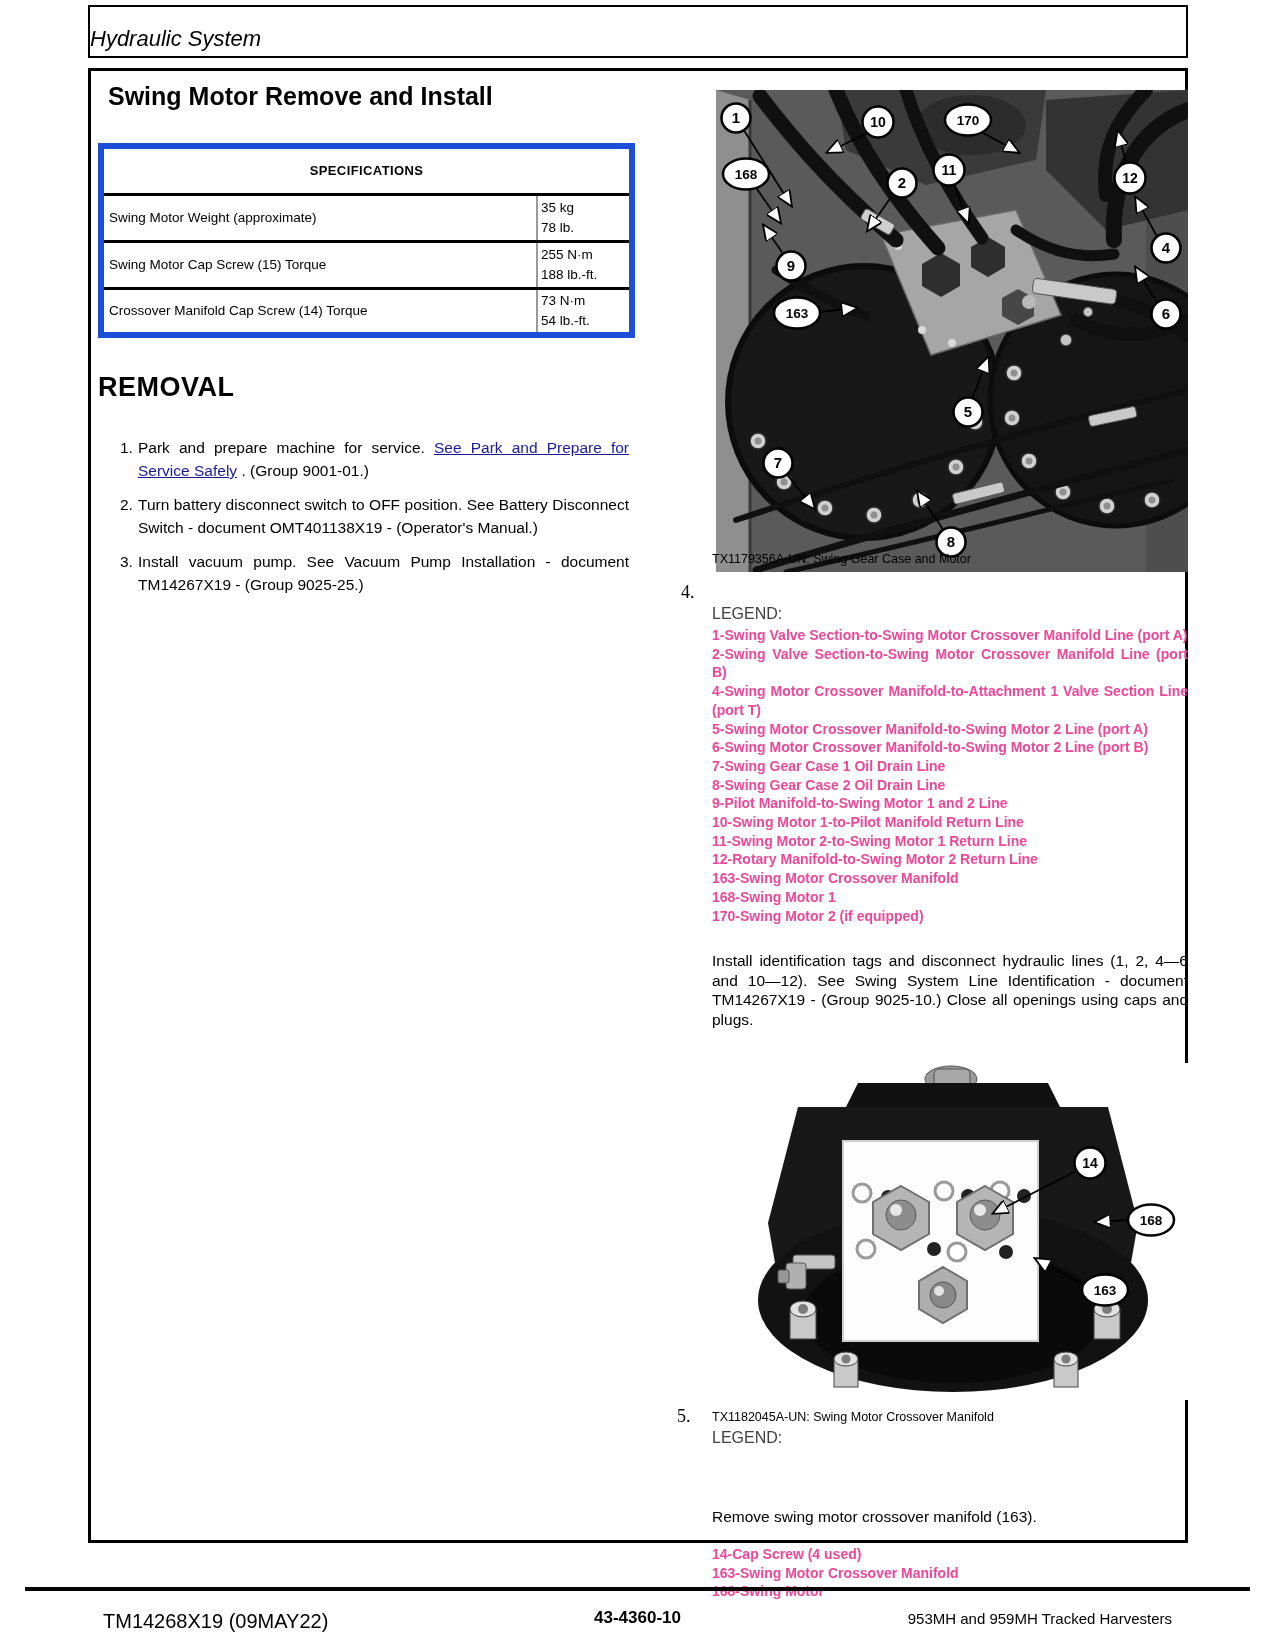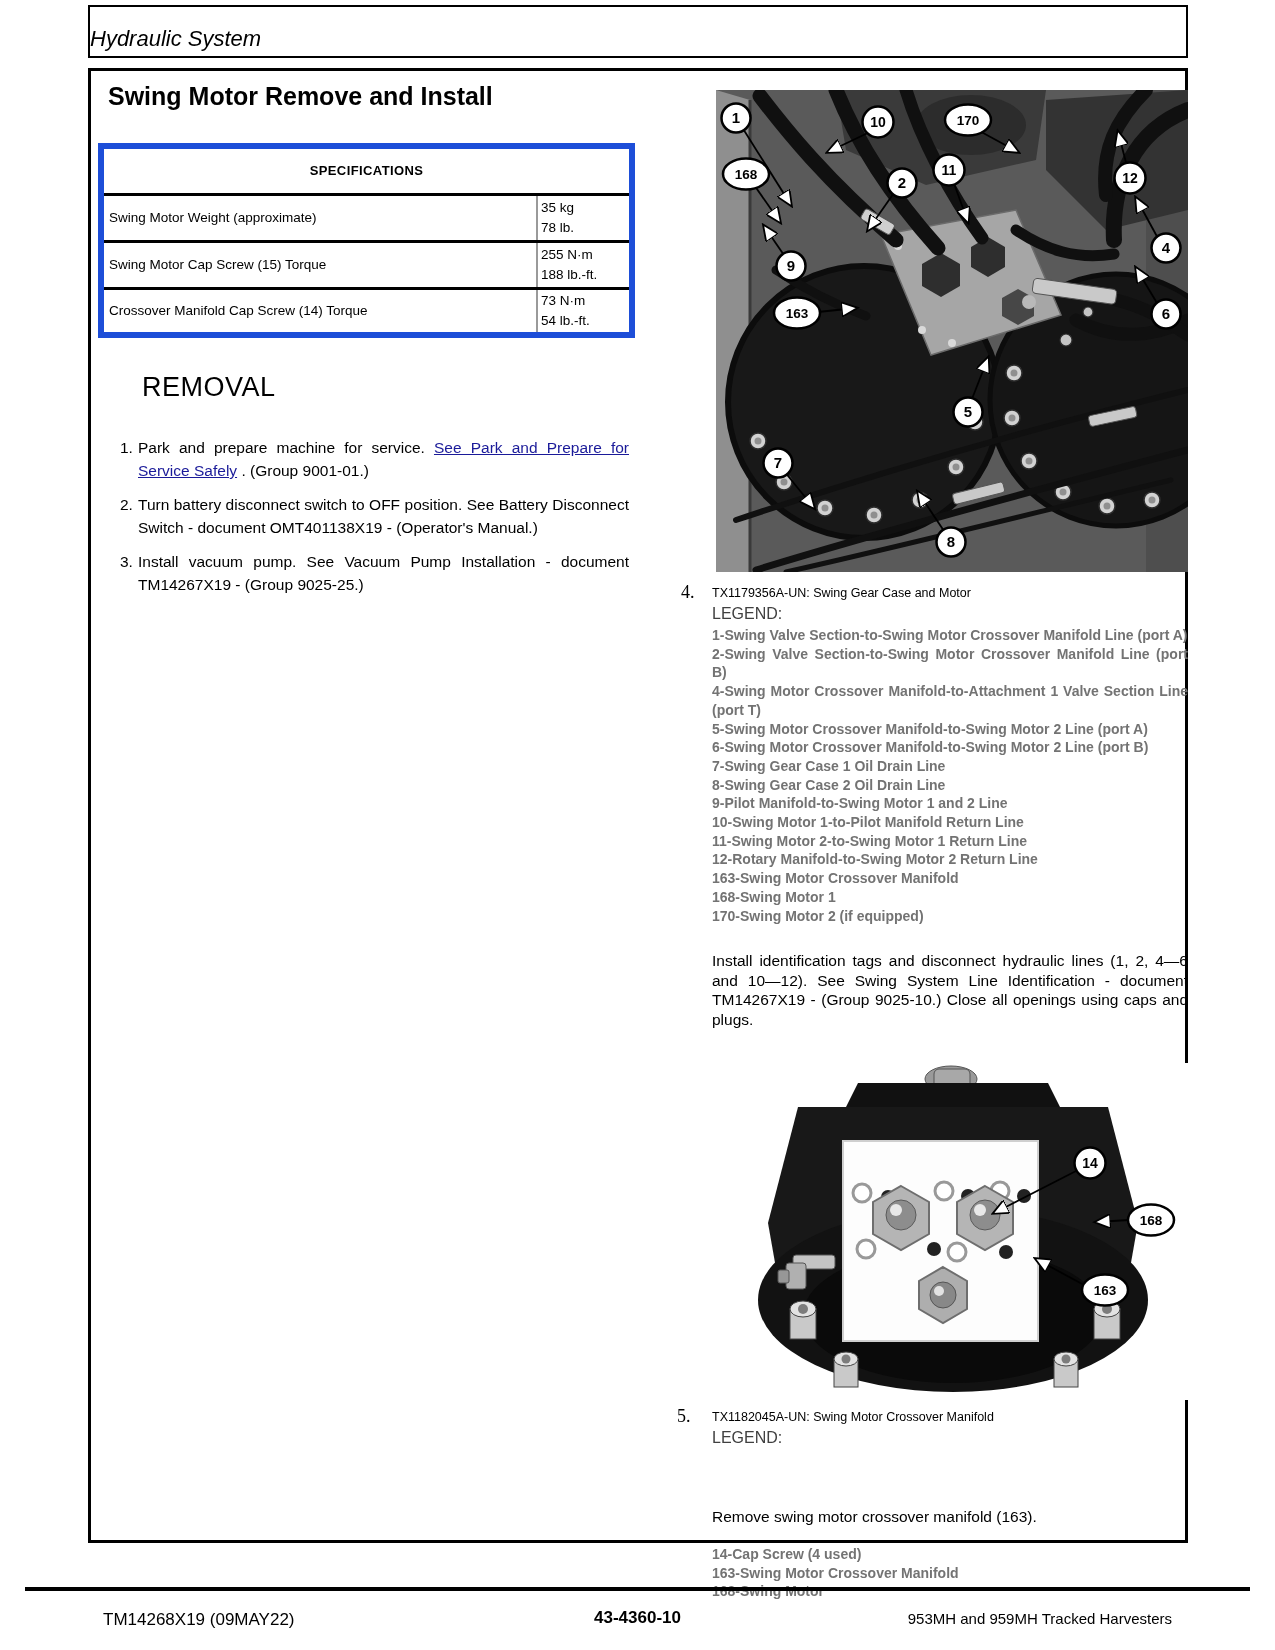--- a/index.html
+++ b/index.html
@@ -23,39 +23,39 @@
   
   .spec-table { left:98px; top:143px; width:531px; border-collapse:collapse; table-layout:fixed;
     border:6px solid #1d4ed8; font-size:13.5px; }
   .spec-table th { height:48px; text-align:center; font-size:13px; font-weight:bold;
     letter-spacing:.4px; border-bottom:3px solid #000; }
   .spec-table td { height:47px; border-bottom:3px solid #000; vertical-align:middle; }
   .spec-table tr:last-child td { border-bottom:none; }
   .spec-table td.lbl { padding-left:5px; }
   .spec-table td.val { border-left:2px solid #9a9a9a; padding-left:3px; line-height:20px; }
 
-  .removal-heading { left:98px; top:372px; font-size:27px; font-weight:normal; letter-spacing:.5px;margin-left:44px; }
+  .removal-heading { left:98px; top:372px; font-size:27px; font-weight:bold; letter-spacing:.5px; }
 
   .steps { left:98px; top:436px; width:531px; font-size:15.5px; line-height:23px; }
   .step { display:flex; margin-bottom:11px; }
   .step-num { width:40px; flex:0 0 40px; padding-left:22px; }
   .step-txt { flex:1; text-align:justify; }
   a.doclink { color:#1a1a99; text-decoration:underline; cursor:pointer; }
 
   
   .cap-num { font-family:"Liberation Serif", serif; font-size:18px; }
   .fig-caption { font-size:12.5px; }
   .legend-title { font-size:16px; color:#404040; }
-  .legend-list { width:476px; font-size:14px; font-weight:bold; color:#737373; }
+  .legend-list { width:476px; font-size:14px; font-weight:bold; color:#ec4899; }
   .legend-list div { text-align:justify; line-height:18.7px; }
   .body-para { width:476px; font-size:15.5px; line-height:19.5px; text-align:justify; }
 
   
   .footer-rule { left:25px; top:1587px; width:1225px; height:4px; background:#000; }
-  .footer-left  { left:103px; top:1610px; font-size:17px;text-align:center; }
+  .footer-left  { left:103px; top:1610px; font-size:20px;text-align:center; }
   .footer-center{ left:0; top:1608px; width:1275px; text-align:center; font-size:17px; font-weight:bold; }
   .footer-right { right:103px; top:1610px; font-size:15px; }
 
   svg text.balloon-txt { font-family:"Liberation Sans",sans-serif; font-weight:bold; text-anchor:middle; }
 </style>
 </head>
 <body>
 
 <div class="page">
 
@@ -305,21 +305,21 @@
           <text class="balloon-txt" x="62" y="378" font-size="15">7</text>
         </g>
       <g>
           <circle cx="235" cy="452" r="14.5" fill="#fff" stroke="#000" stroke-width="2.5"></circle>
           <text class="balloon-txt" x="235" y="457" font-size="15">8</text>
         </g>
     </g>
   </svg>
 
   <div class="abs cap-num" style="left:681px; top:582px;">4.</div>
-  <div class="abs fig-caption" style="left:712px; top:586px;">TX1179356A-UN: Swing Gear Case and Motor</div>
+  <div class="abs fig-caption" style="left:712px; top:552px;">TX1179356A-UN: Swing Gear Case and Motor</div>
   <div class="abs legend-title" style="left:712px; top:605px;">LEGEND:</div>
   <div class="abs legend-list" style="left:712px; top:626px;">
     <div>1-Swing Valve Section-to-Swing Motor Crossover Manifold Line (port A)</div>
     <div>2-Swing Valve Section-to-Swing Motor Crossover Manifold Line (port B)</div>
     <div>4-Swing Motor Crossover Manifold-to-Attachment 1 Valve Section Line (port T)</div>
     <div>5-Swing Motor Crossover Manifold-to-Swing Motor 2 Line (port A)</div>
     <div>6-Swing Motor Crossover Manifold-to-Swing Motor 2 Line (port B)</div>
     <div>7-Swing Gear Case 1 Oil Drain Line</div>
     <div>8-Swing Gear Case 2 Oil Drain Line</div>
     <div>9-Pilot Manifold-to-Swing Motor 1 and 2 Line</div>

